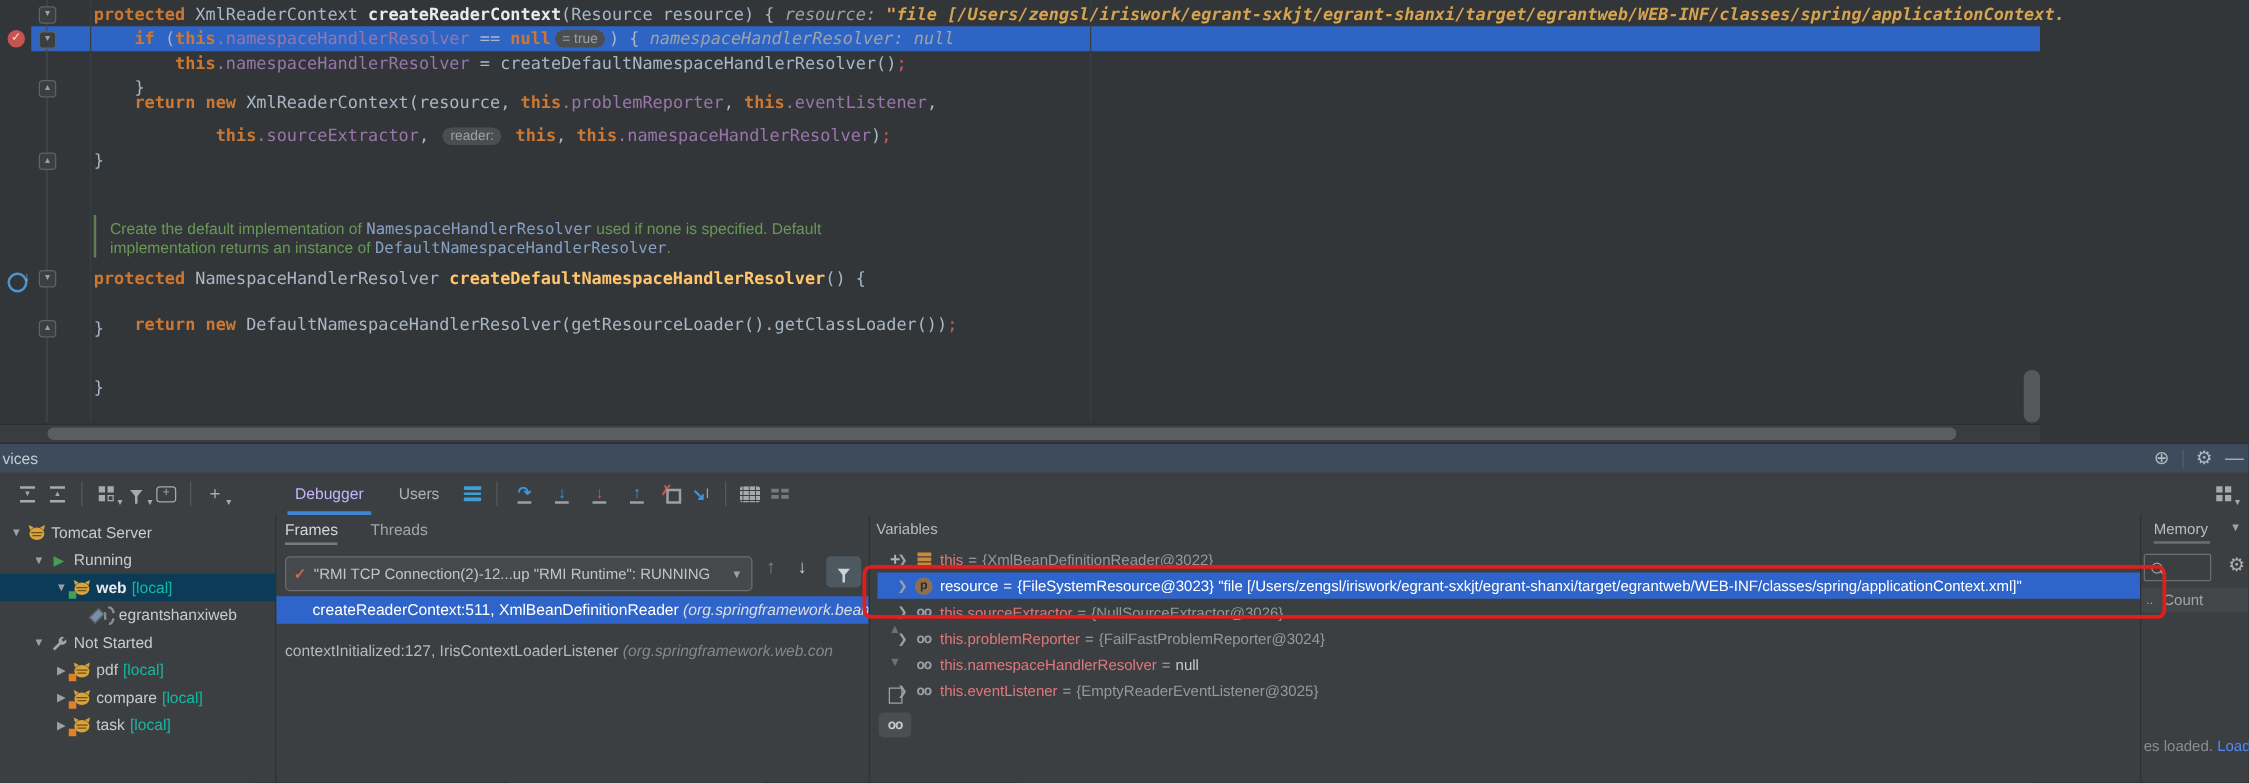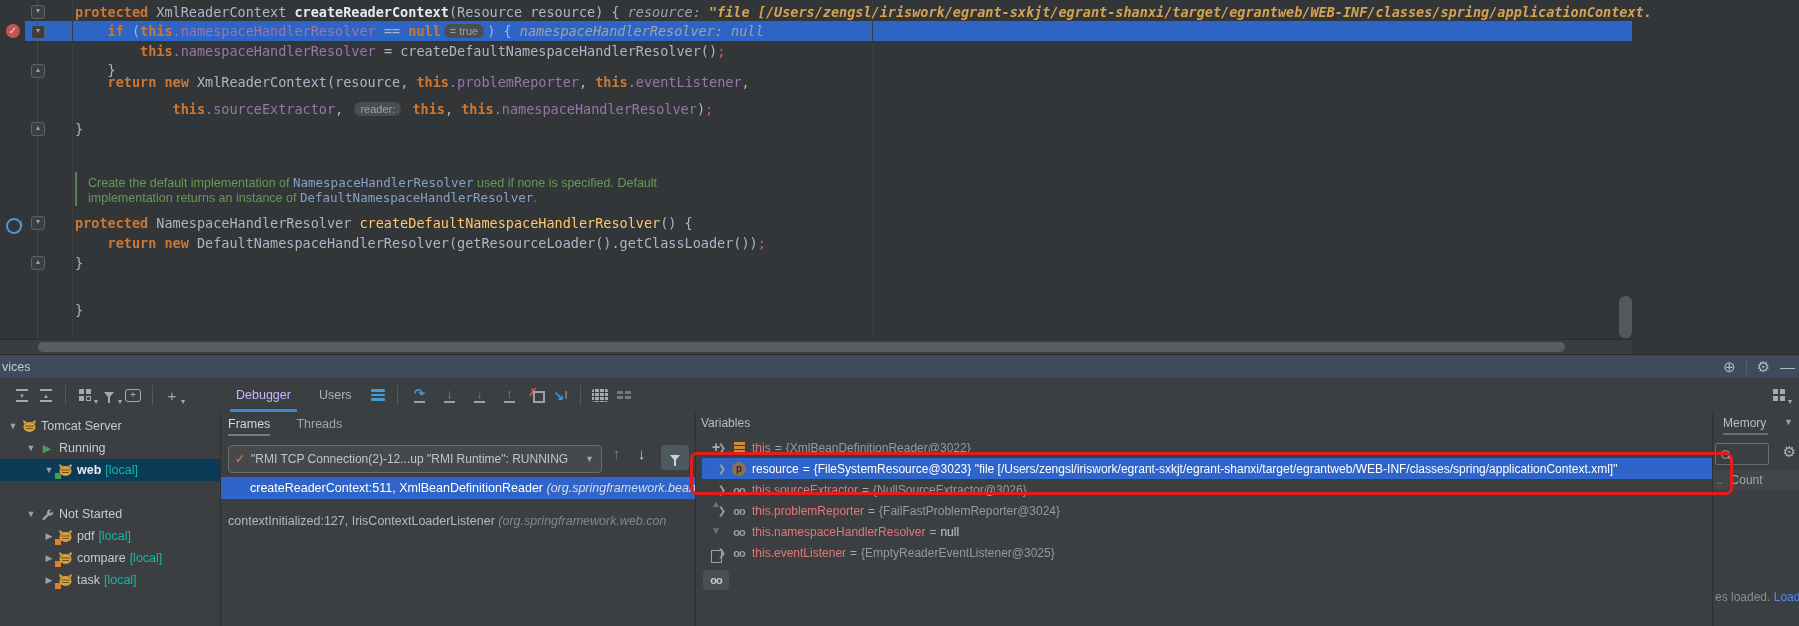--- a/index.html
+++ b/index.html
@@ -10,21 +10,21 @@
   #fold-line{position:absolute;left:37px;top:0;width:1px;height:338px;background:#47494B;}
   #gutter-border{position:absolute;left:72px;top:0;width:1px;height:338px;background:#3B3E41;}
   #margin-guide{position:absolute;left:872px;top:0;width:1px;height:338px;background:#3A3D40;}
   #hl-line{position:absolute;left:25px;top:21px;width:1607px;height:20px;background:#2E65C4;}
   .cl{position:absolute;left:75px;height:20px;line-height:20px;white-space:pre;
       font-family:"DejaVu Sans Mono",monospace;font-size:13.5px;}
   .c-k{color:#CC7832;font-weight:bold;}
   .c-p{color:#A9B7C6;}
   .c-f{color:#9876AA;}
   .c-mW{color:#E8EAEC;font-weight:bold;}
-  .c-mY{color:#FFC66D;font-weight:normal;}
+  .c-mY{color:#FFC66D;font-weight:bold;}
   .c-s{color:#CF5B56;}
   .c-hl{color:#9DA2A8;font-style:italic;text-align:right;}
   .c-hs{color:#D7A34F;font-style:italic;font-weight:bold;}
   .c-pill{display:inline-block;background:#4A4E50;color:#9DA0A2;border-radius:9px;
           font-family:"Liberation Sans",sans-serif;font-size:11px;line-height:14px;
           padding:0 6px;margin:0 3px;vertical-align:1px;font-style:normal;}
   .cmt-line{position:absolute;left:88px;height:14px;line-height:14px;white-space:pre;font-size:12.5px;}
   .c-cm{color:#699856;}
   .c-cr{color:#87A0C4;font-family:"DejaVu Sans Mono",monospace;font-size:12.5px;}
   #cmt-bar{position:absolute;left:75px;top:172px;width:2px;height:34px;background:#5E7E55;}
@@ -176,21 +176,21 @@
     <div id="override"></div>
     <div id="code-area">
         <div class="cl" style="top: 2px;"><span class="c-k">protected </span><span class="c-p">XmlReaderContext </span><span class="c-mW">createReaderContext</span><span class="c-p">(Resource resource) { </span><span class="c-hl">resource: </span><span class="c-hs">"file [/Users/zengsl/iriswork/egrant-sxkjt/egrant-shanxi/target/egrantweb/WEB-INF/classes/spring/applicationContext.</span></div>
         <div class="cl" style="top: 21px;"><span class="c-p">    </span><span class="c-k">if </span><span class="c-p">(</span><span class="c-k">this</span><span class="c-f">.namespaceHandlerResolver </span><span class="c-p">== </span><span class="c-k">null</span><span class="c-pill">= true</span><span class="c-p">) { </span><span class="c-hl">namespaceHandlerResolver: null</span></div>
         <div class="cl" style="top: 41px;"><span class="c-p">        </span><span class="c-k">this</span><span class="c-f">.namespaceHandlerResolver </span><span class="c-p">= </span><span class="c-p">createDefaultNamespaceHandlerResolver()</span><span class="c-s">;</span></div>
         <div class="cl" style="top: 60px;"><span class="c-p">    }</span></div>
         <div class="cl" style="top: 72px;"><span class="c-p">    </span><span class="c-k">return </span><span class="c-k">new </span><span class="c-p">XmlReaderContext(resource, </span><span class="c-k">this</span><span class="c-f">.problemReporter</span><span class="c-p">, </span><span class="c-k">this</span><span class="c-f">.eventListener</span><span class="c-p">,</span></div>
         <div class="cl" style="top: 99px;"><span class="c-p">            </span><span class="c-k">this</span><span class="c-f">.sourceExtractor</span><span class="c-p">, </span><span class="c-pill">reader:</span><span class="c-p"> </span><span class="c-k">this</span><span class="c-p">, </span><span class="c-k">this</span><span class="c-f">.namespaceHandlerResolver</span><span class="c-p">)</span><span class="c-s">;</span></div>
         <div class="cl" style="top: 119px;"><span class="c-p">}</span></div>
         <div class="cl" style="top: 213px;"><span class="c-k">protected </span><span class="c-p">NamespaceHandlerResolver </span><span class="c-mY">createDefaultNamespaceHandlerResolver</span><span class="c-p">() {</span></div>
-        <div class="cl" style="top: 233px;"><span class="c-p">    </span><span class="c-k">return </span><span class="c-k">new </span><span class="c-p">DefaultNamespaceHandlerResolver(getResourceLoader().getClassLoader())</span><span class="c-s">;</span></div>
+        <div class="cl" style="top: 250px;"><span class="c-p">    </span><span class="c-k">return </span><span class="c-k">new </span><span class="c-p">DefaultNamespaceHandlerResolver(getResourceLoader().getClassLoader())</span><span class="c-s">;</span></div>
         <div class="cl" style="top: 253px;"><span class="c-p">}</span></div>
         <div class="cl" style="top: 300px;"><span class="c-p">}</span></div>
       </div>
     <div id="cmt-bar"></div>
     <div id="comment-area">
         <div class="cmt-line" style="top: 176px;"><span class="c-cm">Create the default implementation of </span><span class="c-cr">NamespaceHandlerResolver</span><span class="c-cm"> used if none is specified. Default</span></div>
         <div class="cmt-line" style="top: 191px;"><span class="c-cm">implementation returns an instance of </span><span class="c-cr">DefaultNamespaceHandlerResolver</span><span class="c-cm">.</span></div>
       </div>
     <div id="folds">
         <div class="fold" style="top: 5px;">▾</div>
@@ -340,20 +340,28 @@
             <svg width="15" height="14" viewBox="0 0 15 14">
               <path d="M2 5 L1 1 L5 3 Z" fill="#D9A33C"></path>
               <path d="M13 5 L14 1 L10 3 Z" fill="#D9A33C"></path>
               <ellipse cx="7.5" cy="8" rx="6" ry="5" fill="#D9A33C"></ellipse>
               <path d="M3 7 h9 M4 9.5 h7" stroke="#6E5318" stroke-width="1"></path>
             </svg>
             <span class="badge" style="background: rgb(73, 156, 84);"></span>
           </span>
           <span class="tname b">web</span>
           <span class="loc">[local]</span>
+        </div>
+        <div class="trow" style="top: 69px; padding-left: 60px;">
+          <span class="chev"></span>
+          <span class="ticon">
+            <span class="gem"></span>
+            <span class="spin"></span>
+          </span>
+          <span class="tname">egrantshanxiweb</span>
         </div>
         <div class="trow" style="top: 91px; padding-left: 24px;">
           <span class="chev">▼</span>
           <span class="ticon">
             <svg width="14" height="14" viewBox="0 0 14 14">
               <path d="M11.3 2.7a3.2 3.2 0 0 0-4.2 4.2L2.2 11.8l1.6 1.6 4.9-4.9a3.2 3.2 0 0 0 4.2-4.2L10.8 6.4 9.2 4.8z" fill="#9FA5AA"></path>
             </svg>
           </span>
           <span class="tname">Not Started</span>
         </div>

